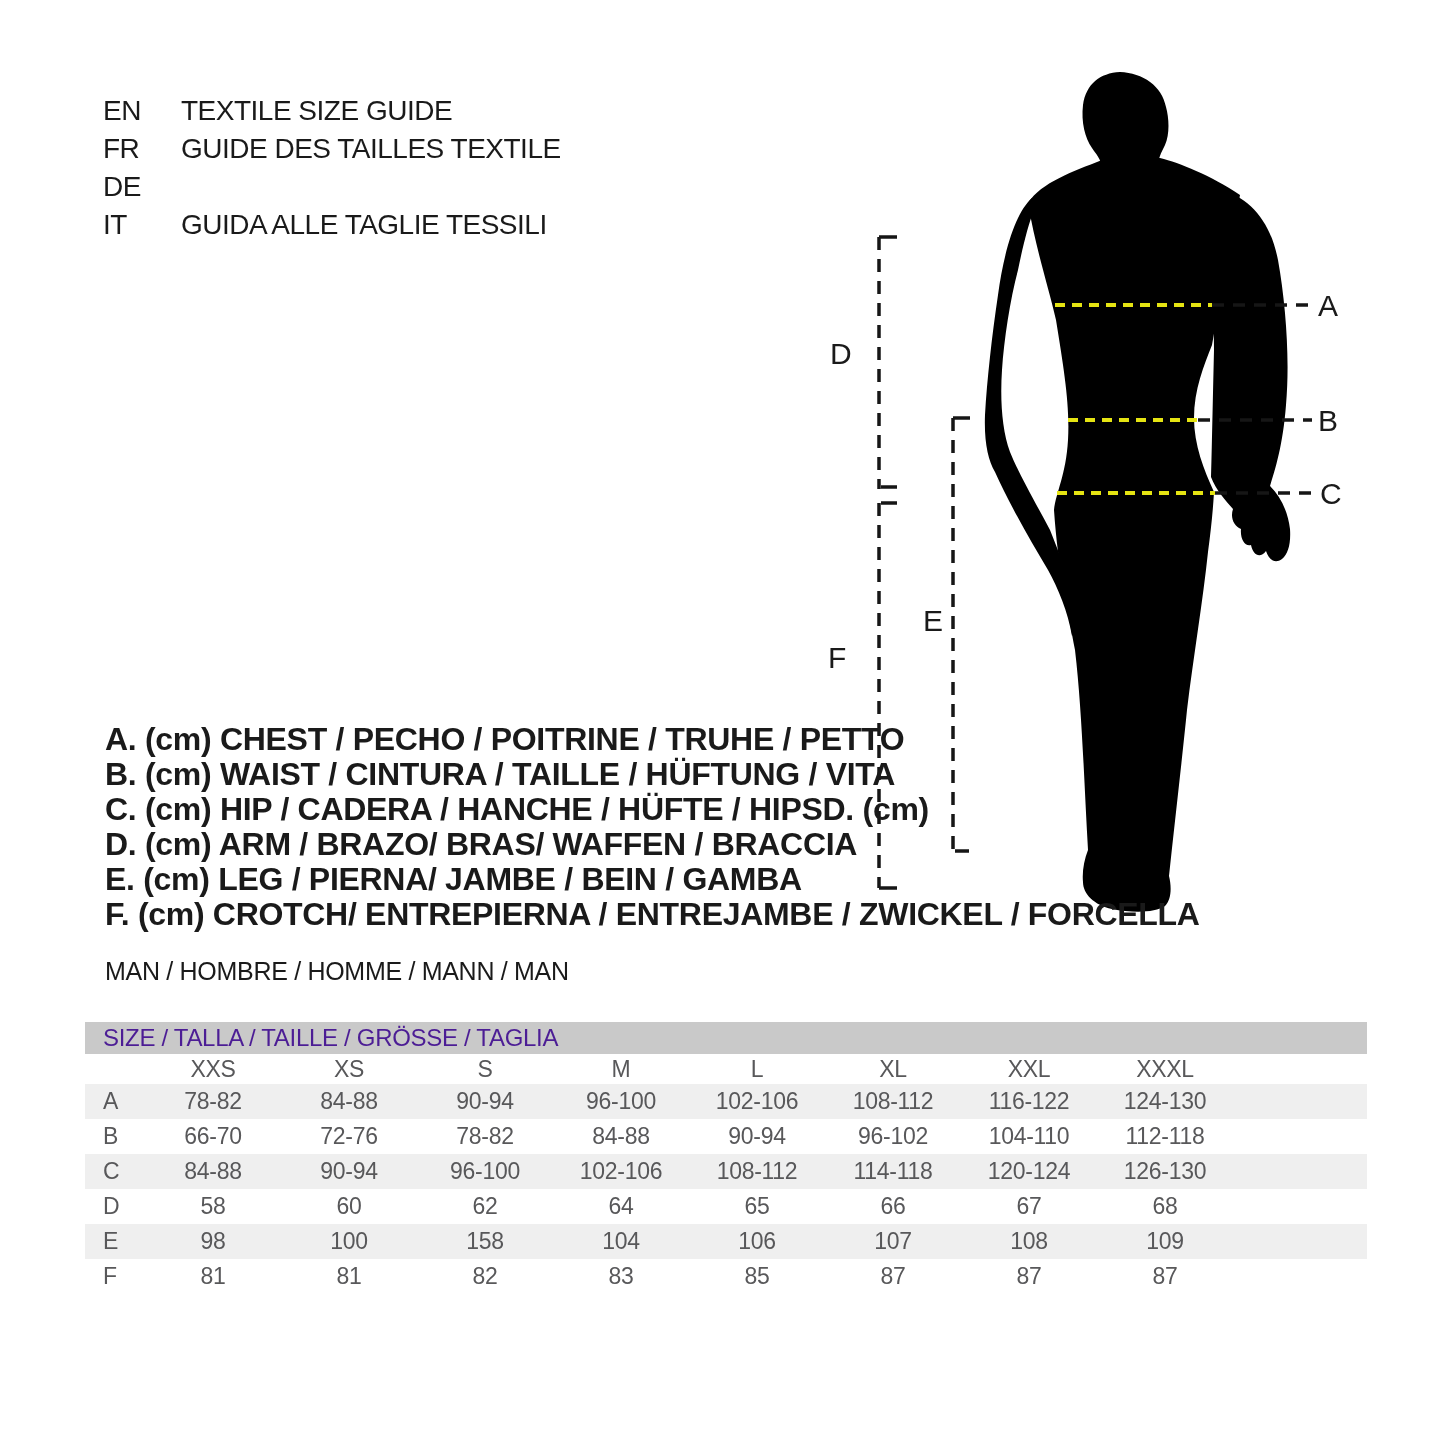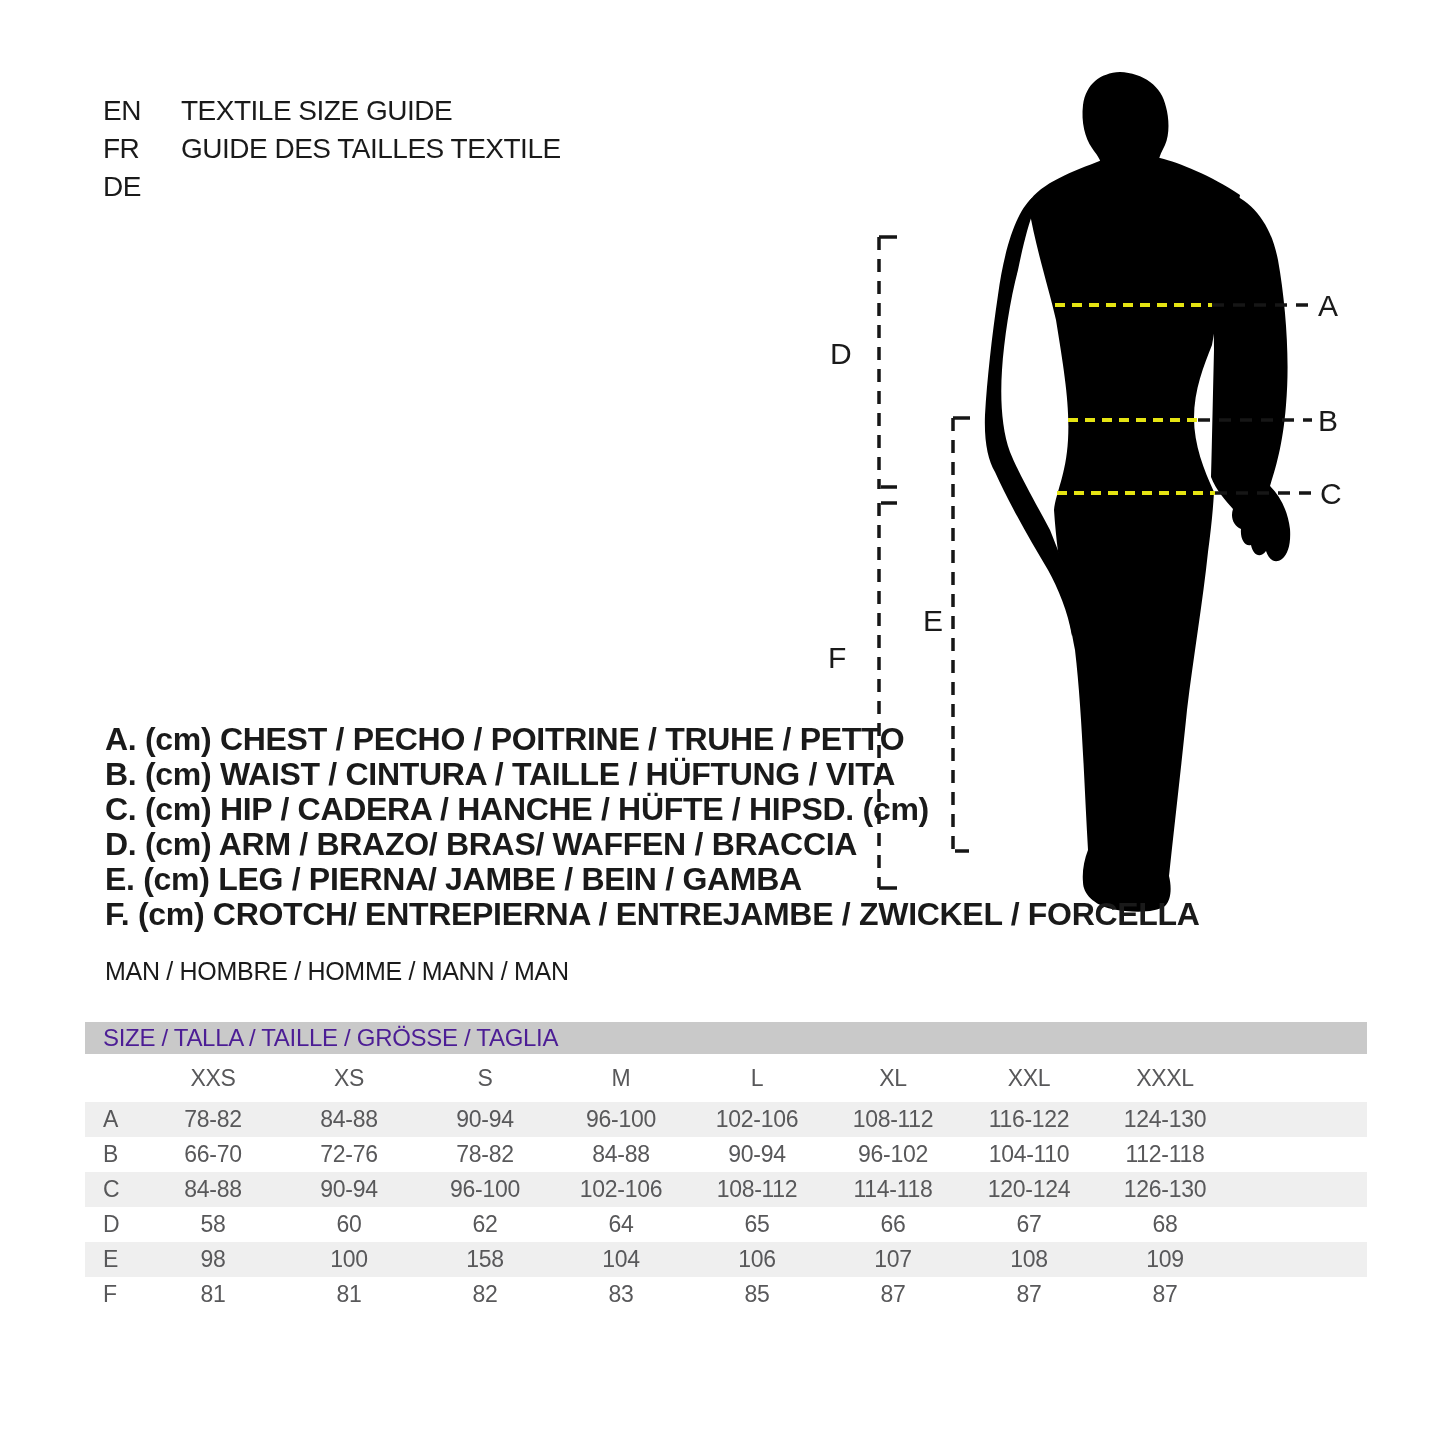--- a/index.html
+++ b/index.html
@@ -26,21 +26,21 @@
 
   .man-line { position:absolute; left:105px; top:957px; font-size:25px; letter-spacing:-0.3px; }
 
   
   .size-table { position:absolute; left:85px; top:1022px; width:1282px; font-size:23px; letter-spacing:-0.3px; }
   .st-header {
     height:32px; line-height:32px; background:#c9c9c9; color:#4c1d95;
     font-size:24px; padding-left:18px;
   }
   .st-row { display:flex; align-items:center; height:35px; color:#58585a; }
-  .st-sizes { height:48px; }
+  .st-sizes { height:30px; }
   .st-row.alt { background:#efefef; }
   .st-label { width:60px; padding-left:18px; }
   .st-cell { width:136px; text-align:center; }
   .st-spacer { flex:1; }
 </style>
 </head>
 <body>
 
 <div class="page">
 
@@ -48,20 +48,24 @@
       <div class="lang-row">
         <span class="lang-code">EN</span>
         <span class="lang-title">TEXTILE SIZE GUIDE</span>
       </div>
       <div class="lang-row">
         <span class="lang-code">FR</span>
         <span class="lang-title">GUIDE DES TAILLES TEXTILE</span>
       </div>
       <div class="lang-row">
         <span class="lang-code">DE</span>
+      </div>
+      <div class="lang-row">
+        <span class="lang-code">IT</span>
+        <span class="lang-title">GUIDA ALLE TAGLIE TESSILI</span>
       </div>
     </div>
 
   <div class="figure-wrap">
     <svg width="540" height="895" viewBox="0 0 540 895">
 
       <path fill="#000000" d="
         M300,12
         C280,13 266,24 263,45
         C261,62 265,78 272,88

